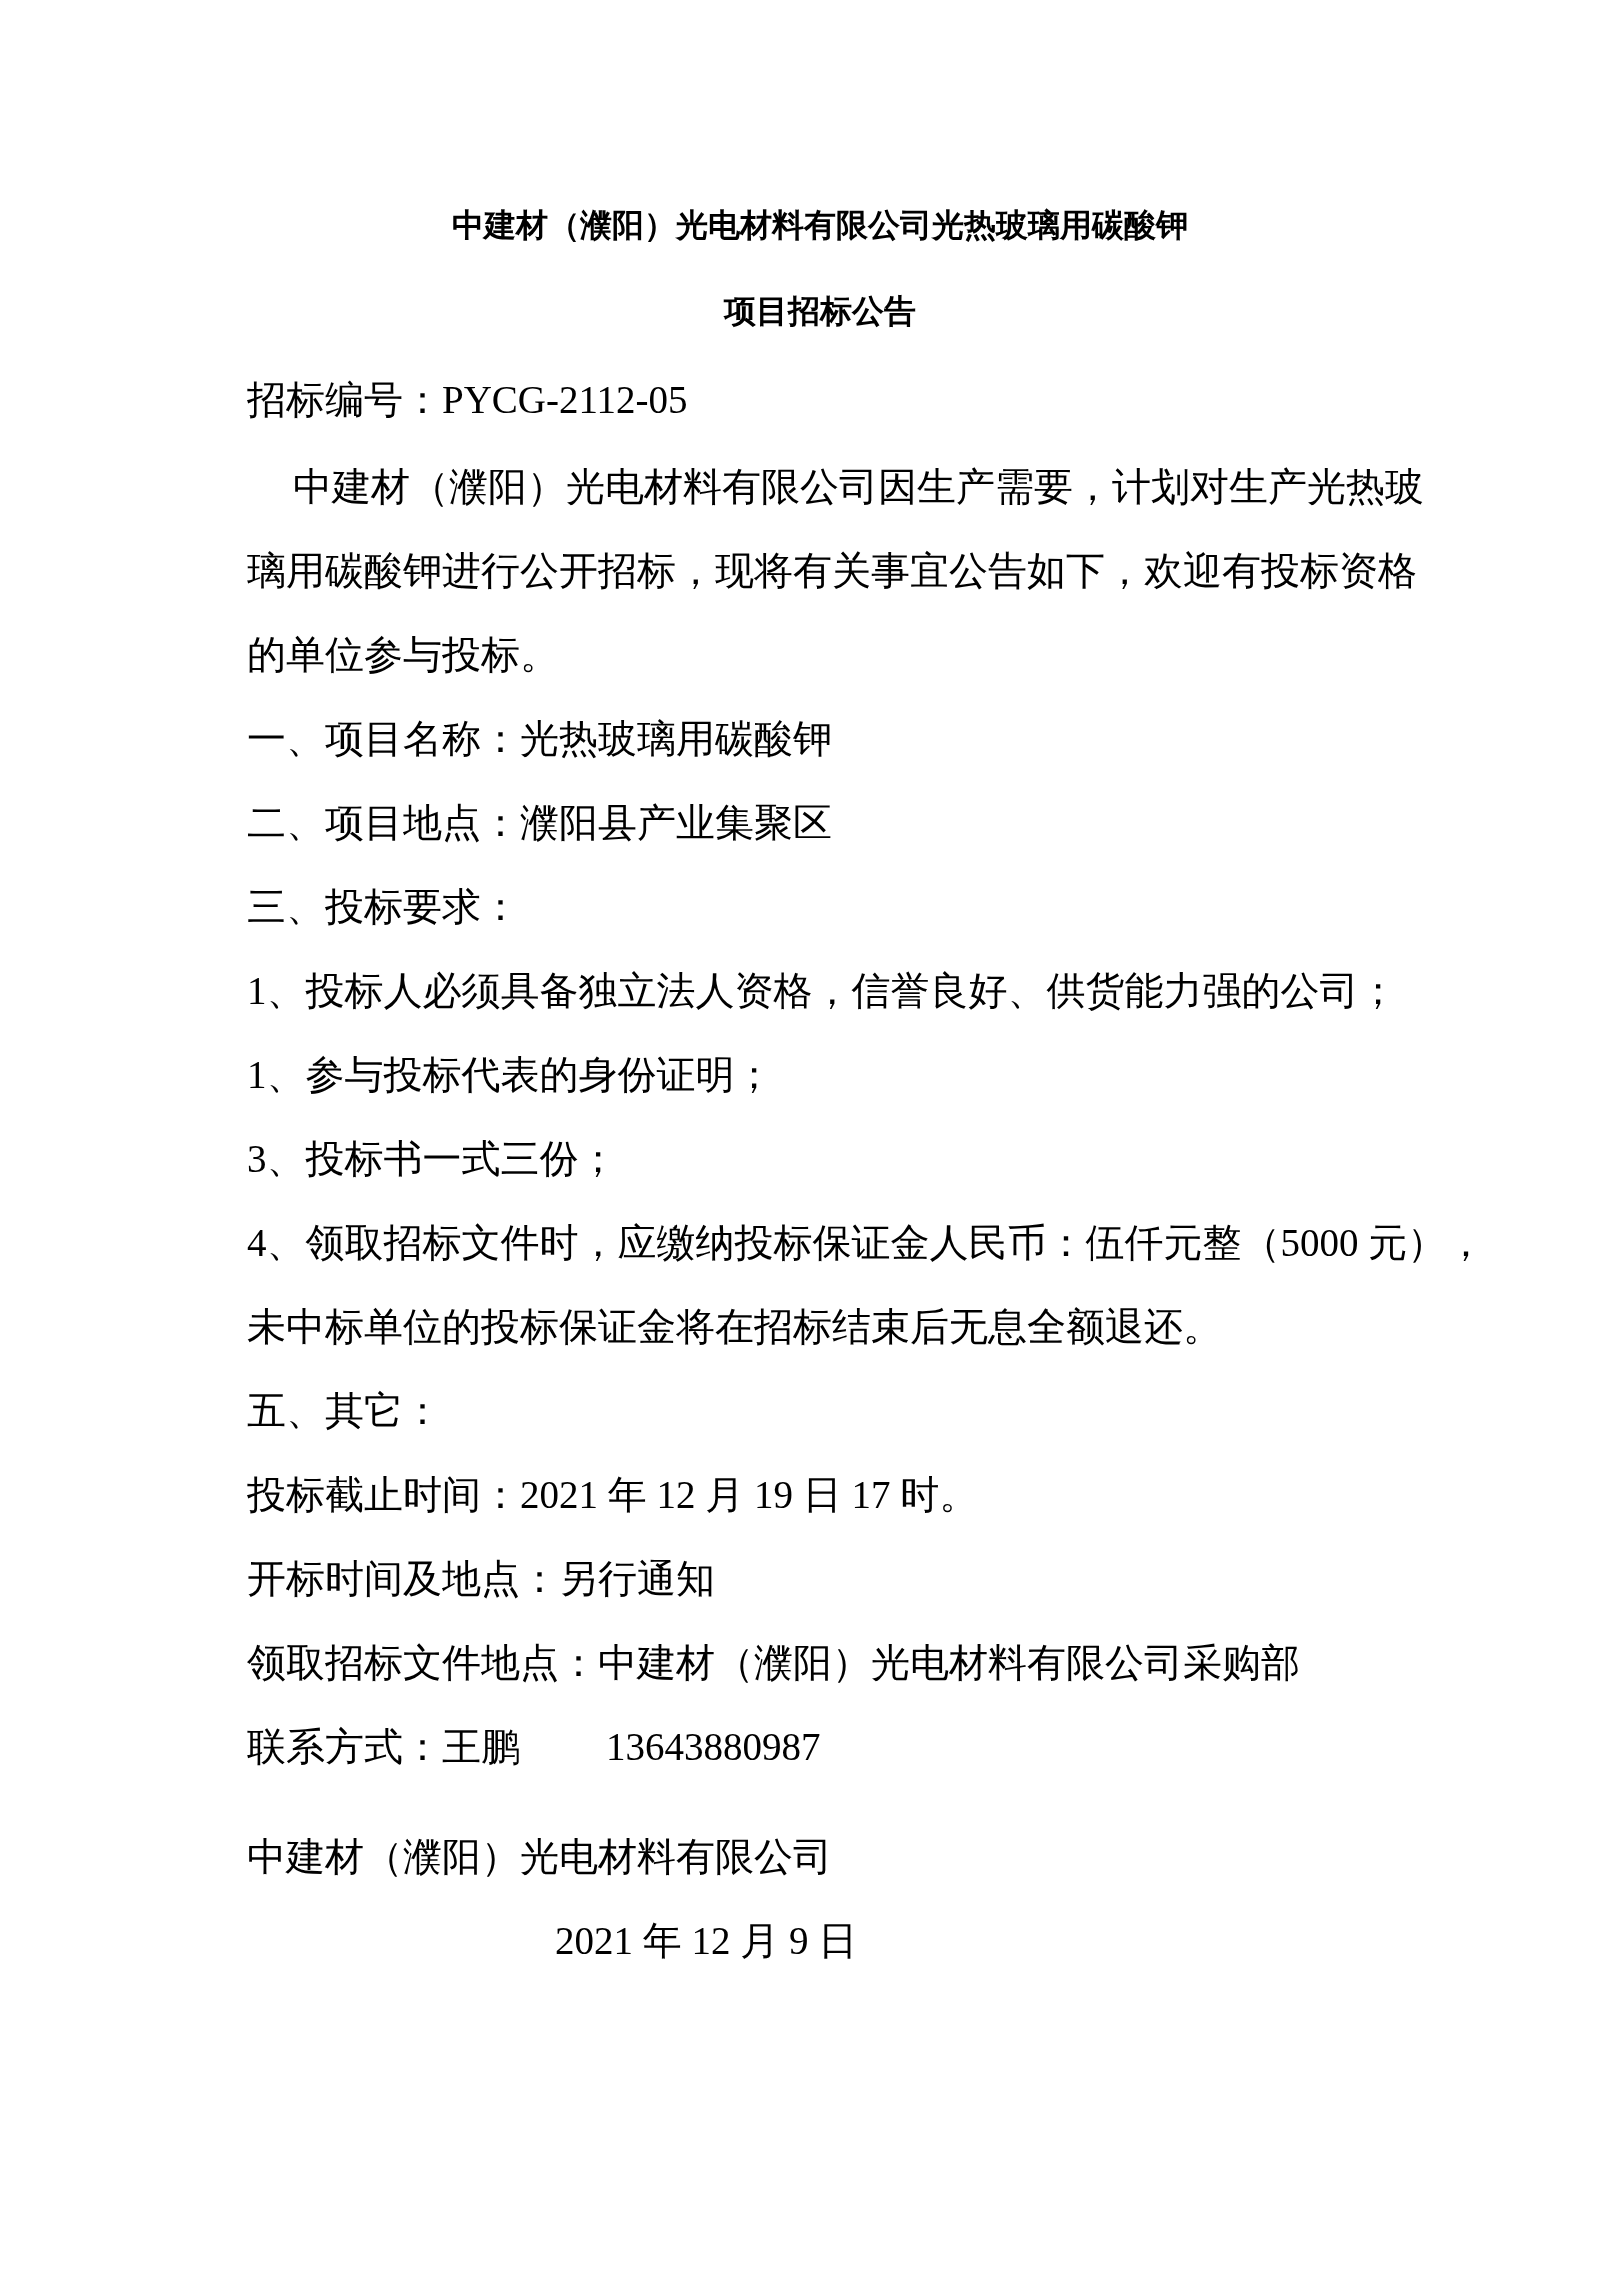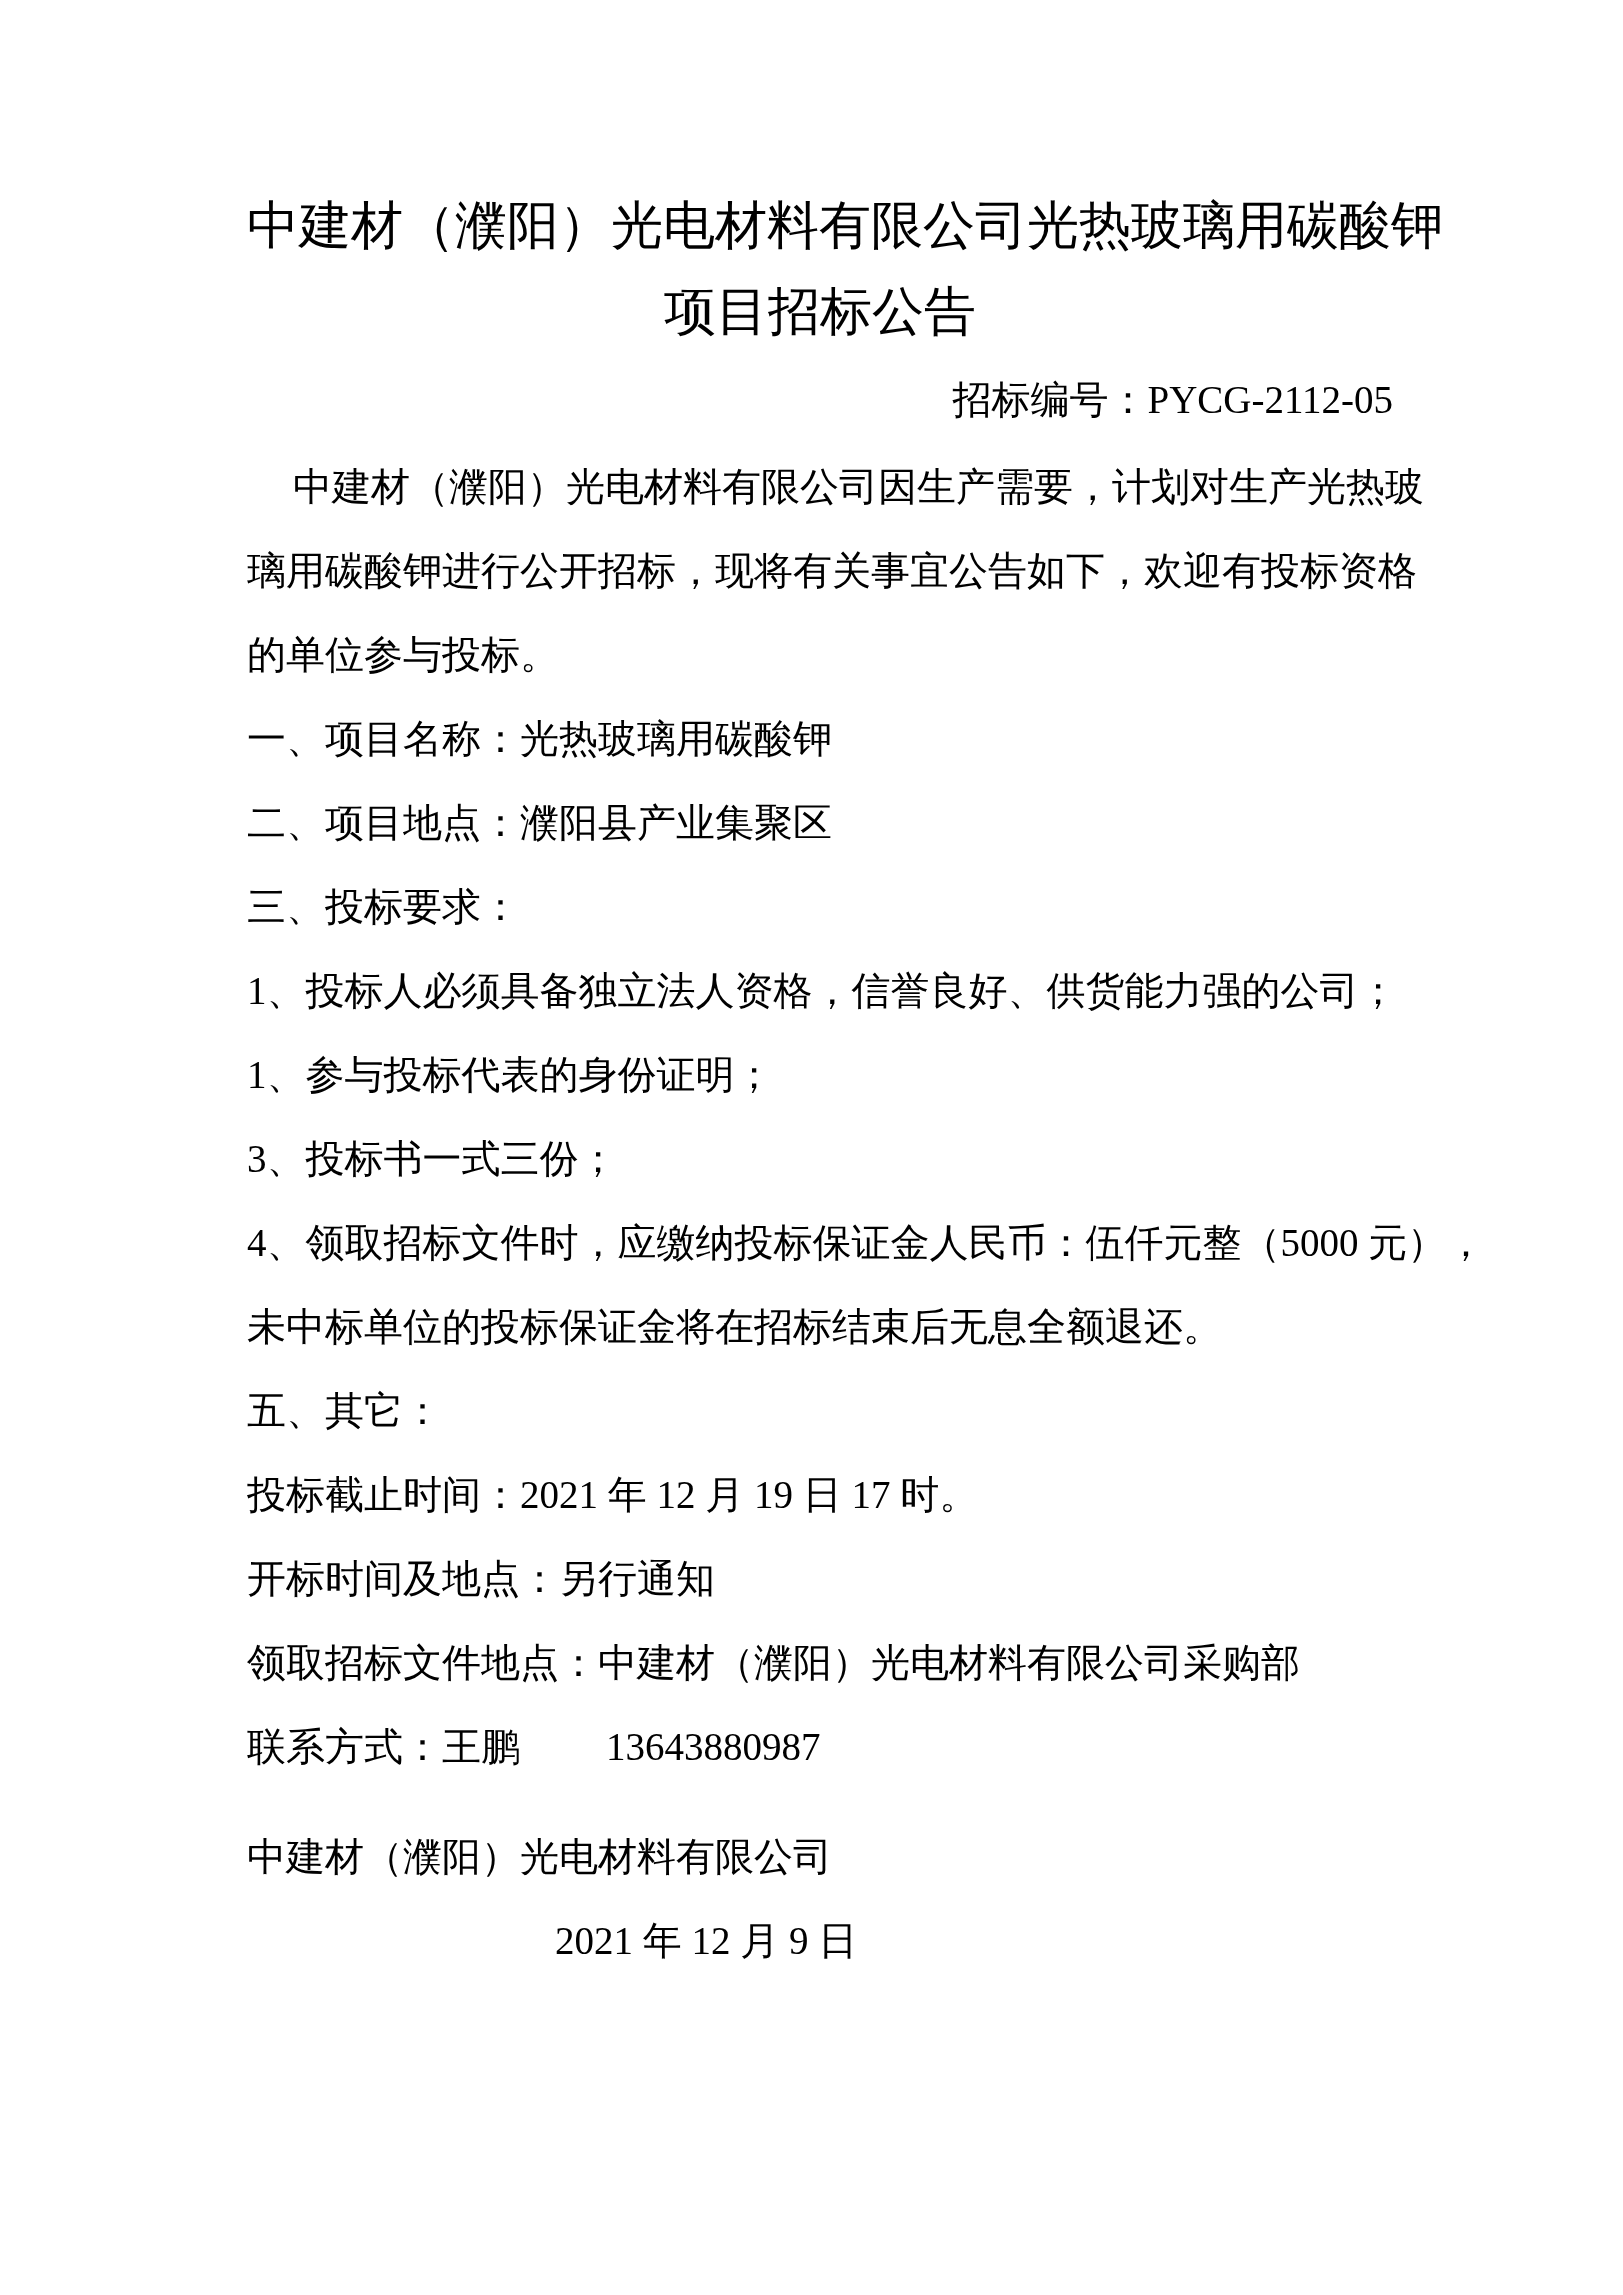--- a/index.html
+++ b/index.html
@@ -22,28 +22,28 @@
     font-family: "Liberation Serif", "DejaVu Serif", serif;
     font-size: 39px;
     color: #000000;
   }
   .line {
     line-height: 84px;
     white-space: nowrap;
   }
   .title-line {
     font-family: "Liberation Sans", "DejaVu Sans", sans-serif;
-    font-weight: 400;
-    font-size: 52px;
+    font-weight: 700;
+    font-size: 32px;
     text-align: center;
     line-height: 86px;
     white-space: nowrap;
   }
   .tender-no {
-    text-align: right;
+    text-align: left;
     line-height: 91px;
   }
   .indent-first {
     padding-left: 46px;
   }
   .phone {
     display: inline-block;
     margin-left: 86px;
   }
   .signature-line {

